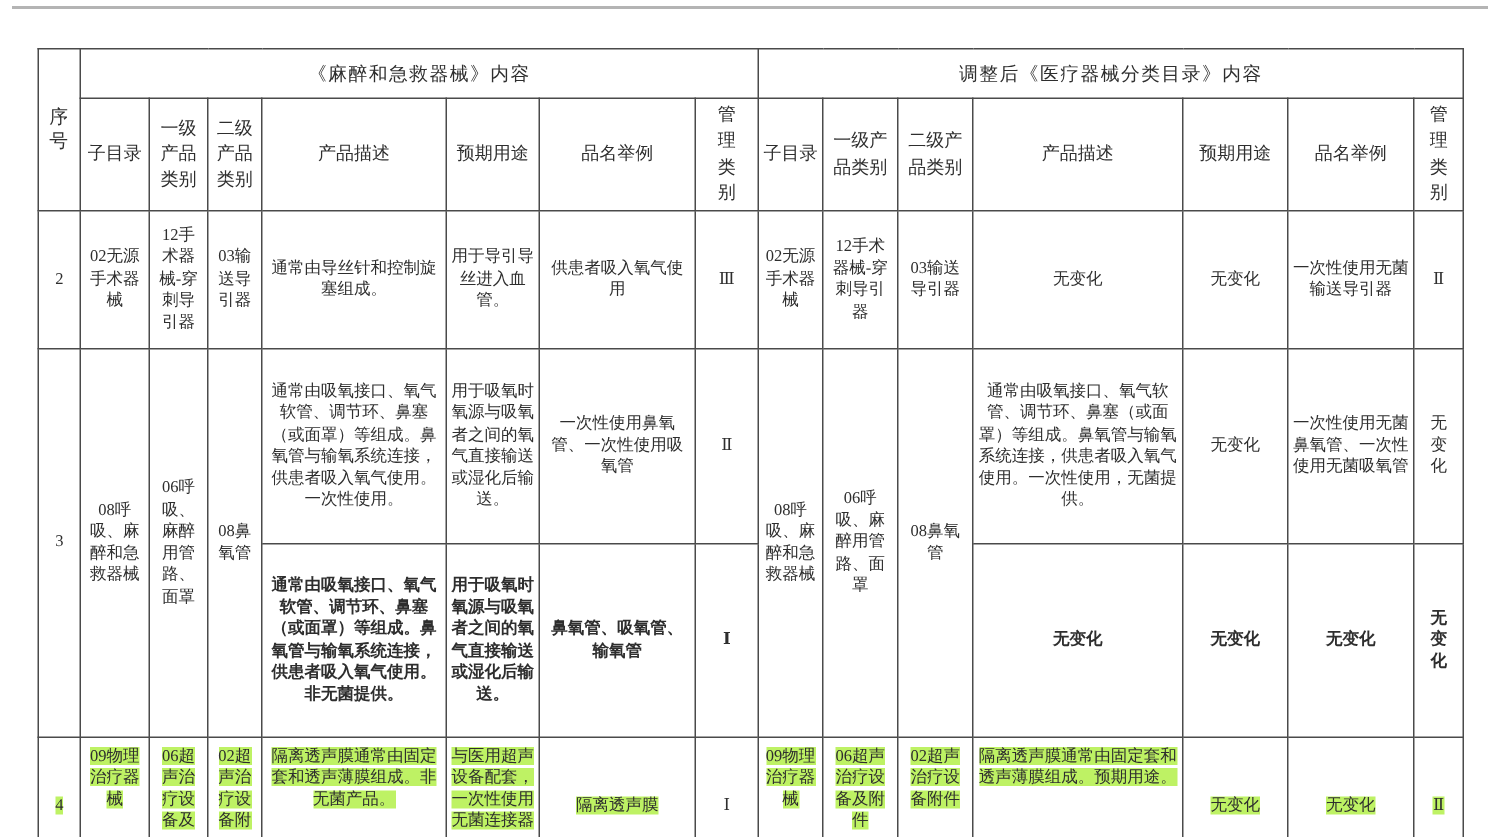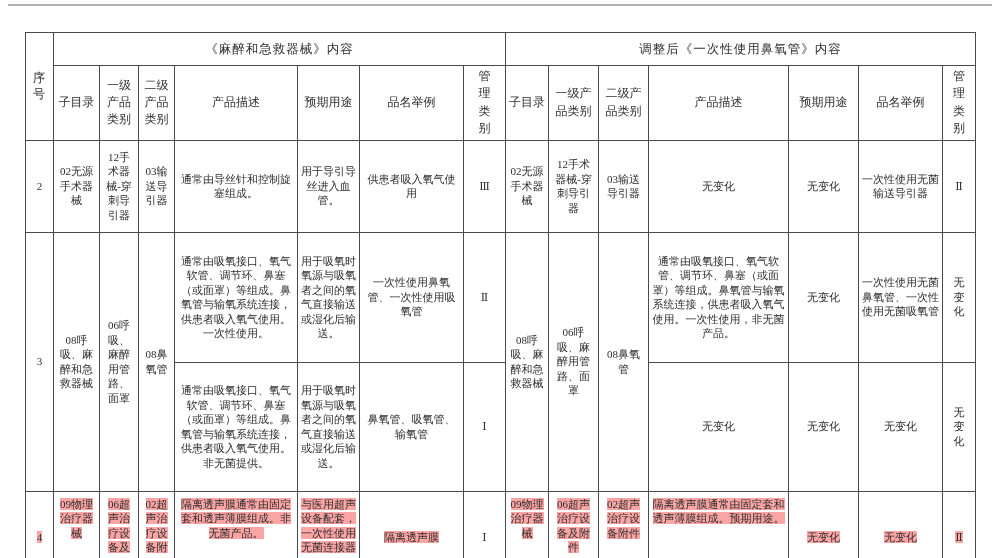--- a/index.html
+++ b/index.html
@@ -19,27 +19,27 @@
     text-align:center;vertical-align:middle;
     padding:2px 3px;
     font-size:11px;line-height:1.32;
     overflow:hidden;
     word-break:break-all;
   }
   tr.h1 th{height:28px;font-size:12.5px;letter-spacing:1px;}
   tr.h2 th{height:66px;font-size:12px;line-height:1.45;}
   tr.r2 td{height:87px;}
   tr.r3a td{height:125px;}
-  tr.r3b td{height:124px;}
+  tr.r3b td{height:124px;font-weight:bold;}
   tr.r4 td{height:84px;vertical-align:top;padding-top:5px;}
   td.serial{font-size:13px;font-weight:bold;}
   td.cls{font-size:12px;}
   .vert span{display:inline-block;width:1.1em;}
   th.vert{padding:2px 0;text-decoration:underline;}
-  .hl{background:#fca5a5;}
+  .hl{background:#bef264;}
   tr.r4 td.mid{vertical-align:middle;padding-top:2px;}
 </style>
 </head>
 <body>
 
 <div class="top-rule"></div>
 
 <table class="doc">
   <colgroup>
     <col style="width:28px">
@@ -56,21 +56,21 @@
       <col style="width:140px">
     <col style="width:70px">
       <col style="width:84px">
       <col style="width:33px">
   </colgroup>
 
   <tbody>
       <tr class="h1">
     <th rowspan="2" class="vert"><span>序号</span></th>
     <th colspan="7">《麻醉和急救器械》内容</th>
-    <th colspan="7">调整后《一次性使用鼻氧管》内容</th>
+    <th colspan="7">调整后《医疗器械分类目录》内容</th>
   </tr>
   <tr class="h2">
     <th>子目录</th>
     <th>一级产品类别</th>
     <th>二级产品类别</th>
     <th>产品描述</th>
     <th>预期用途</th>
     <th>品名举例</th>
     <th class="vert"><span>管理类别</span></th>
     <th>子目录</th>
@@ -105,21 +105,21 @@
     <td rowspan="2">08呼吸、麻醉和急救器械</td>
     <td rowspan="2">06呼吸、麻醉用管路、面罩</td>
     <td rowspan="2">08鼻氧管</td>
     <td>通常由吸氧接口、氧气软管、调节环、鼻塞（或面罩）等组成。鼻氧管与输氧系统连接，供患者吸入氧气使用。一次性使用。</td>
     <td>用于吸氧时氧源与吸氧者之间的氧气直接输送或湿化后输送。</td>
     <td>一次性使用鼻氧管、一次性使用吸氧管</td>
     <td class="cls">Ⅱ</td>
     <td rowspan="2">08呼吸、麻醉和急救器械</td>
     <td rowspan="2">06呼吸、麻醉用管路、面罩</td>
     <td rowspan="2">08鼻氧管</td>
-    <td>通常由吸氧接口、氧气软管、调节环、鼻塞（或面罩）等组成。鼻氧管与输氧系统连接，供患者吸入氧气使用。一次性使用，非无菌产品。</td>
+    <td>通常由吸氧接口、氧气软管、调节环、鼻塞（或面罩）等组成。鼻氧管与输氧系统连接，供患者吸入氧气使用。一次性使用，无菌提供。</td>
     <td>无变化</td>
     <td>一次性使用无菌鼻氧管、一次性使用无菌吸氧管</td>
     <td class="cls vert"><span>无变化</span></td>
   </tr>
   <tr class="r3b">
     <td>通常由吸氧接口、氧气软管、调节环、鼻塞（或面罩）等组成。鼻氧管与输氧系统连接，供患者吸入氧气使用。非无菌提供。</td>
     <td>用于吸氧时氧源与吸氧者之间的氧气直接输送或湿化后输送。</td>
     <td>鼻氧管、吸氧管、输氧管</td>
     <td class="cls">Ⅰ</td>
     <td>无变化</td>

